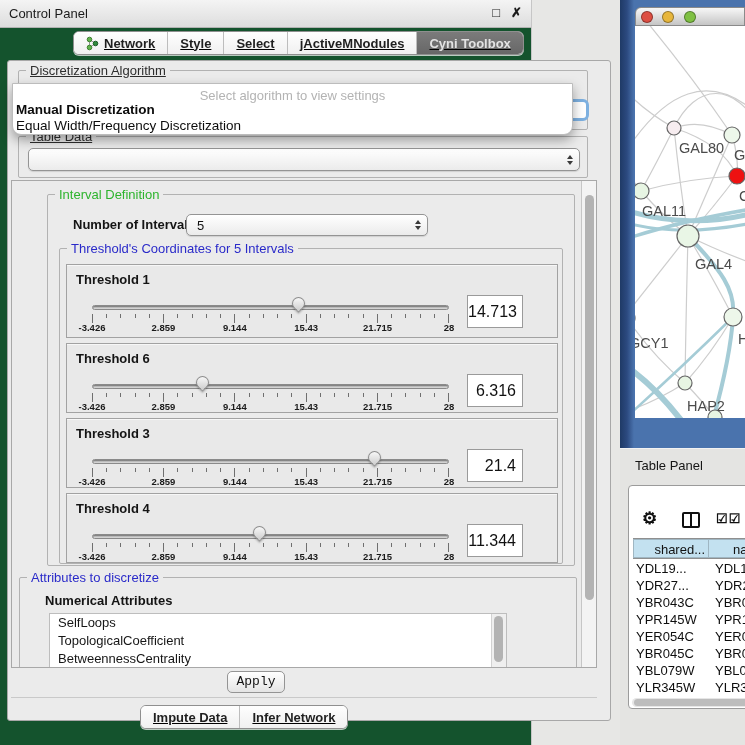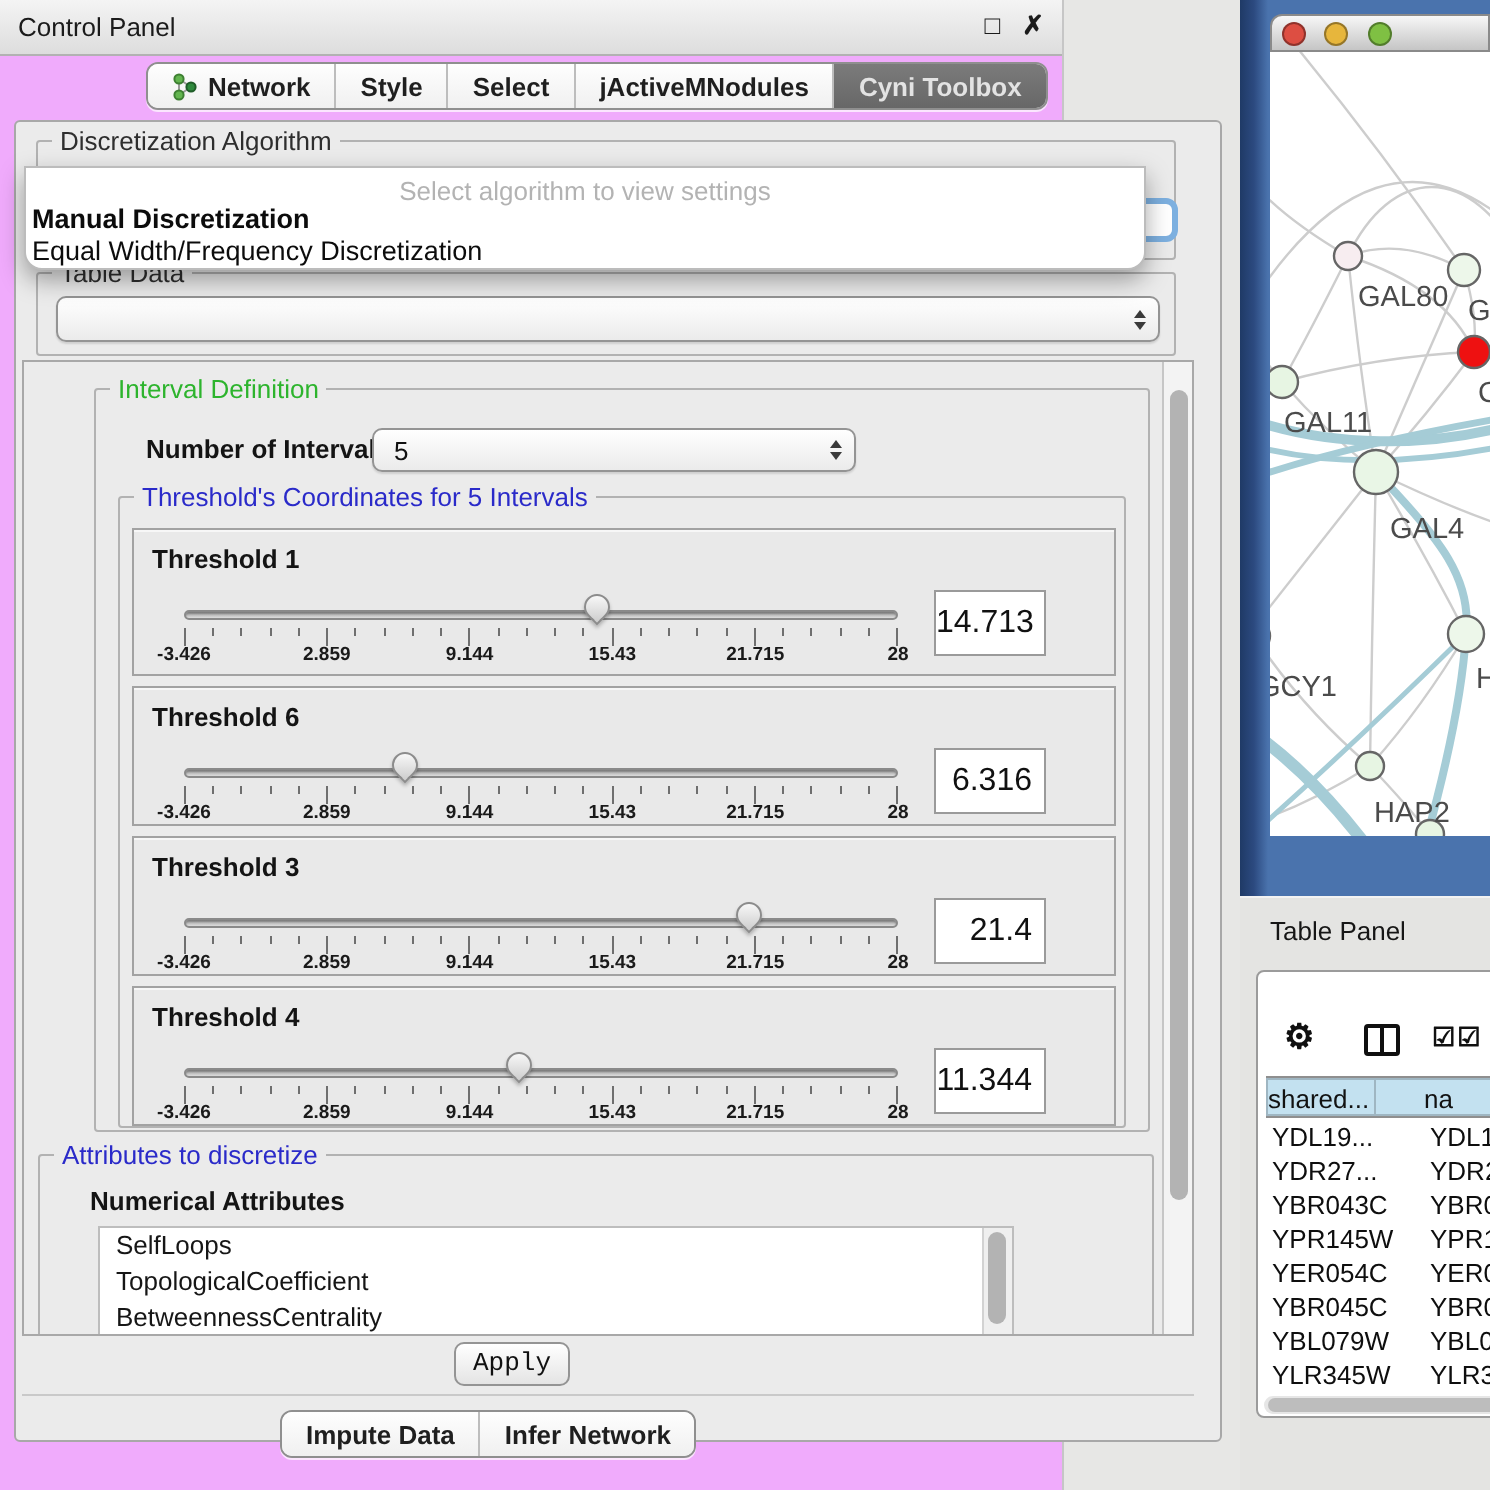--- a/index.html
+++ b/index.html
@@ -1,37 +1,37 @@
 <!DOCTYPE html>
 <html><head>
 <meta charset="utf-8">
 <style>
   html,body{margin:0;padding:0;background:#e7e7e5;font-family:"Liberation Sans",sans-serif;}
   #root{position:relative;width:745px;height:745px;overflow:hidden;background:#e7e7e5;}
   #root *{box-sizing:border-box;}
 
   
-  #cp{position:absolute;left:0;top:0;width:532px;height:745px;background:#f0abfc;border-right:1px solid #c6c6c6;padding-left:28px;}
+  #cp{position:absolute;left:0;top:0;width:532px;height:745px;background:#14532d;border-right:1px solid #c6c6c6;padding-left:28px;}
   .titlebar{position:absolute;left:0;top:0;right:0;height:28px;background:linear-gradient(#f4f4f4,#dddddd);border-bottom:1px solid #b2b2b2;}
   .wtitle{position:absolute;left:9px;top:6px;font-size:13px;color:#1b1b1b;}
   .wicons{position:absolute;right:9px;top:5px;display:flex;gap:11px;font-size:13px;font-weight:700;color:#1b1b1b;}
   .wicons span{cursor:default;}
 
   
-  .segbar{position:absolute;display:flex;height:24px;border:1px solid #8f8f8f;border-radius:6px;overflow:hidden;background:#fbfbfb;box-shadow:0 1px 0 rgba(255,255,255,.7);}
+  .segbar{position:absolute;display:flex;height:24px;border:1px solid #8f8f8f;border-radius:6px;overflow:hidden;background:#fbfbfb;box-shadow:0 1px 0 rgba(255,255,255,.7);text-decoration:underline;}
   .seg{display:flex;align-items:center;gap:5px;padding:0 12px;font-size:13px;font-weight:700;color:#1f1f1f;background:linear-gradient(#fefefe,#f0f0f0);border-right:1px solid #bdbdbd;white-space:nowrap;}
   .seg:last-child{border-right:none;}
   .seg.sel{background:linear-gradient(#7b7b7b,#676767);color:#e3e3e3;}
   .neticon{display:inline-flex;align-items:center;}
 
   .outer{position:absolute;left:7px;top:60px;width:604px;height:661px;border:1px solid #a8a8a8;border-radius:3px;background:#ebebeb;}
 
   .group{position:absolute;border:1px solid #b2b2b2;border-radius:2px;}
   .gtitle{position:absolute;top:-8px;left:7px;background:#ebebeb;padding:0 4px;font-size:13px;white-space:nowrap;}
-  .gtitle.dark{color:#2e2e2e;}
+  .gtitle.dark{color:#2e2e2e;text-decoration:underline;}
   .gtitle.green{color:#2db42d;}
   .gtitle.blue{color:#2a2ac9;}
 
   .combo{position:absolute;background:linear-gradient(#ffffff,#ebebeb);border:1px solid #949494;border-radius:5px;font-size:13px;color:#111;padding-left:10px;box-shadow:0 1px 1px rgba(0,0,0,.12);}
   .combo .ctext{line-height:21px;display:block;overflow:hidden;white-space:nowrap;}
   .spin{position:absolute;right:6px;top:50%;transform:translateY(-50%);display:flex;flex-direction:column;gap:2px;}
   .spin i{width:0;height:0;border-left:3.5px solid transparent;border-right:3.5px solid transparent;}
   .spin .up{border-bottom:4px solid #3a3a3a;}
   .spin .dn{border-top:4px solid #3a3a3a;}
 
@@ -79,21 +79,21 @@
   
   #tpregion{position:absolute;left:620px;top:448px;width:125px;height:297px;background:#e4e4e2;border-top:1px solid #f2f2f2;}
   .tp-title{position:absolute;left:15px;top:9px;font-size:13px;color:#161616;}
   .tpanel{position:absolute;left:8px;top:36px;width:150px;height:224px;background:#fff;border:1px solid #9b9b9b;border-radius:4px;overflow:hidden;}
   .tp-gear{position:absolute;left:13px;top:22px;font-size:17px;font-weight:700;color:#101010;}
   .tp-split{position:absolute;left:53px;top:26px;width:18px;height:16px;border:2px solid #101010;border-radius:2px;}
   .tp-split:before{content:"";position:absolute;left:50%;top:0;bottom:0;width:2px;background:#101010;transform:translateX(-50%);}
   .tp-checks{position:absolute;left:87px;top:25px;font-size:13px;letter-spacing:1px;color:#101010;font-weight:700;}
   .tp-header{position:absolute;left:4px;top:52px;height:21px;display:flex;border-top:1px solid #8f8f8f;border-bottom:1px solid #8f8f8f;}
   .tp-hcell{background:#c3e1f0;border:1px solid #9fb6c2;font-size:13px;color:#121212;line-height:19px;white-space:nowrap;overflow:hidden;}
-  .tp-hcell.c1{width:55px;text-align:right;padding-right:3px;}
+  .tp-hcell.c1{width:76px;text-align:right;padding-right:3px;}
   .tp-hcell.c2{width:90px;padding-left:24px;border-left:none;}
   .tp-rows{position:absolute;left:4px;top:74px;width:170px;height:142px;overflow:hidden;}
   .trow{display:flex;height:17px;}
   .tcell{font-size:13px;color:#0e0e0e;line-height:17px;white-space:nowrap;overflow:hidden;}
   .tcell.c1{width:77px;padding-left:3px;}
   .tcell.c2{width:90px;padding-left:5px;}
   .tp-hscroll{position:absolute;left:3px;top:212px;width:143px;height:9px;background:#e6e6e6;border-radius:5px;}
   .tp-hscroll .thumbh{position:absolute;left:2px;top:1px;width:133px;height:7px;border-radius:4px;background:#bdbdbd;}
 </style>
 </head>

